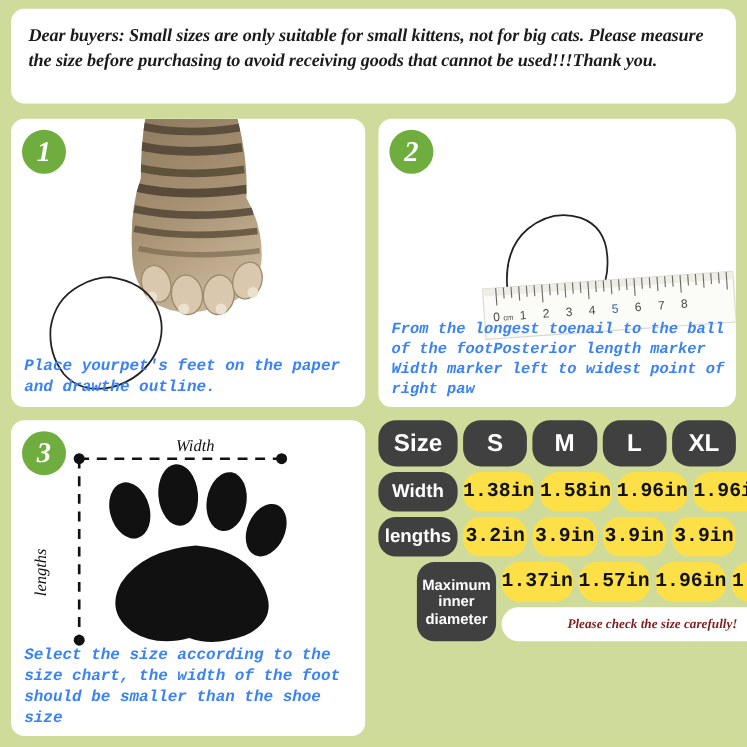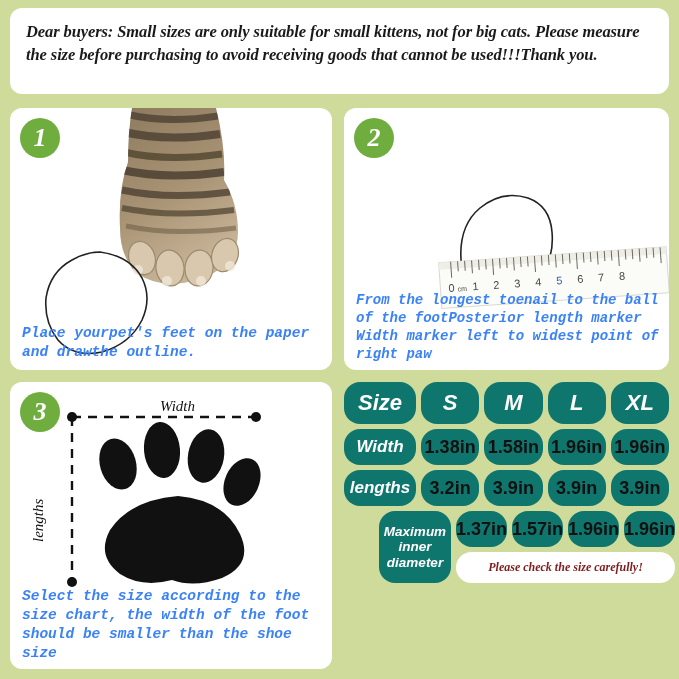--- a/index.html
+++ b/index.html
@@ -157,27 +157,27 @@
   .cell {
     border-radius: 16px;
     display: flex;
     align-items: center;
     justify-content: center;
     text-align: center;
     box-sizing: border-box;
     font-weight: bold;
   }
   .head-cell {
-    background: #0f766e;
+    background: #404040;
     color: #ffffff;
-    font-style: italic;
   }
   .val-cell {
-    background: #0f766e;
+    background: #fde047;
     color: #111111;
+    font-family: Liberation Mono, monospace;
   }
   .row-head {
     width: 72px;
     flex: 0 0 72px;
   }
   .row-val {
     flex: 1 1 0;
   }
 
   .chart-row-head .cell { height: 42px; font-size: 22px; }

